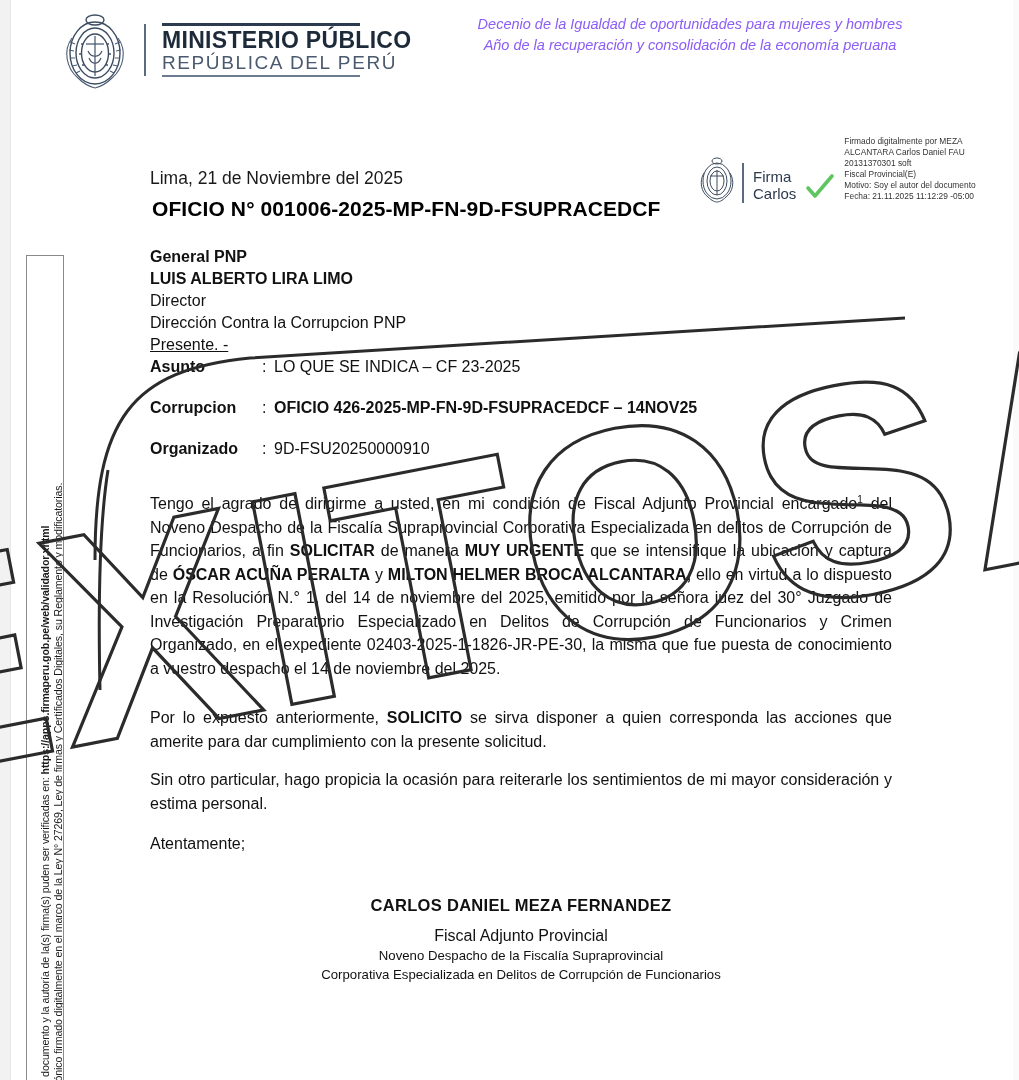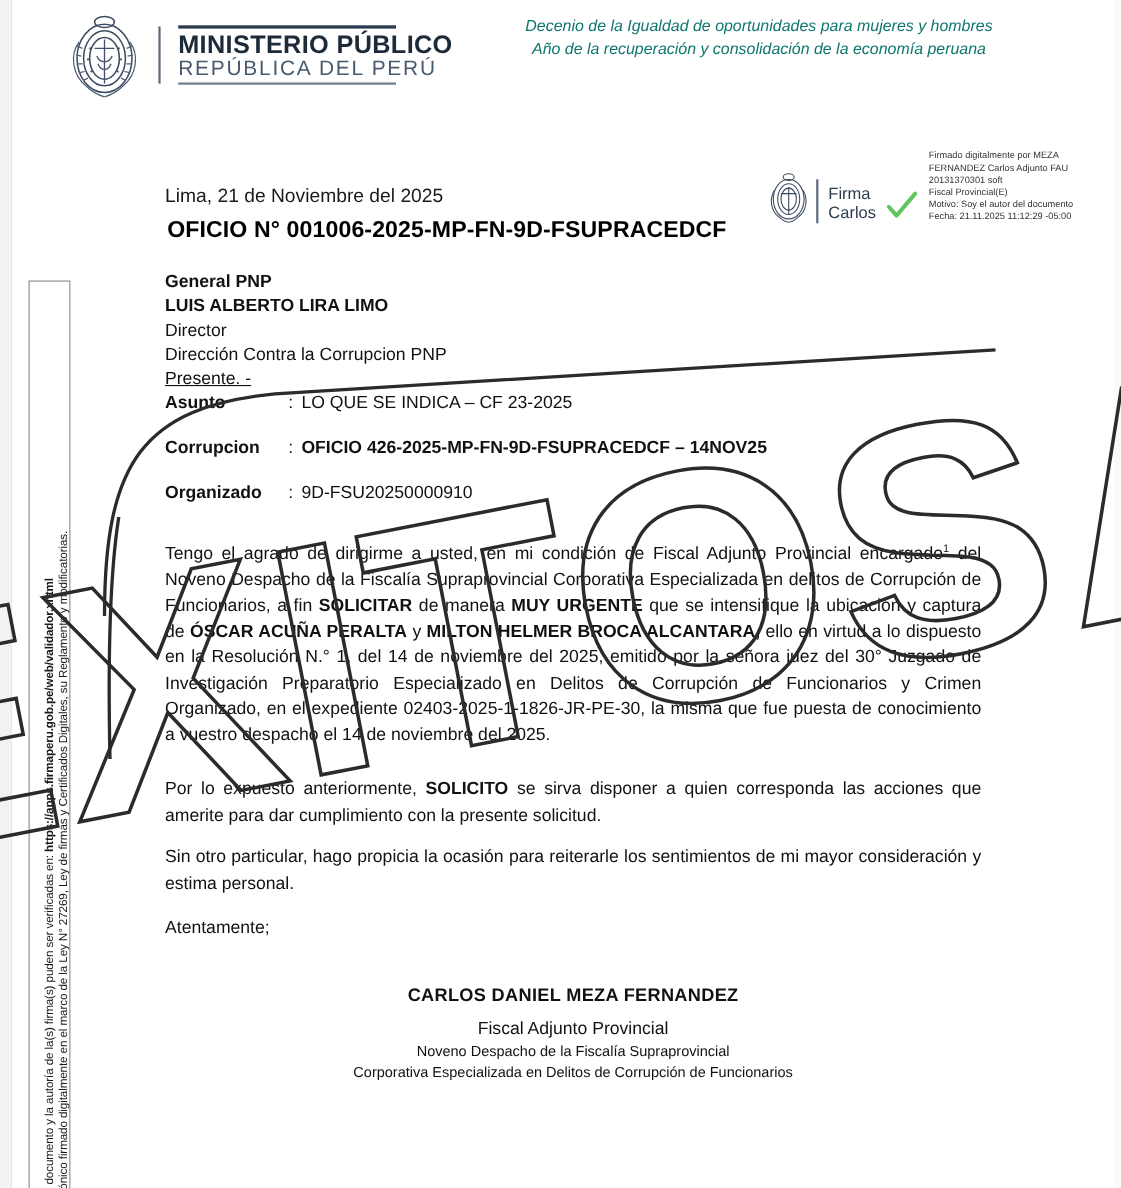--- a/index.html
+++ b/index.html
@@ -78,21 +78,21 @@
   }
 
   .motto {
     position: absolute;
     left: 430px; top: 14px;
     width: 520px;
     text-align: center;
     font-style: italic;
     font-size: 14.5px;
     line-height: 1.45;
-    color: #0f766e;
+    color: #8b5cf6;
   }
 
   
   .sig-badge {
     position: absolute;
     left: 697px; top: 134px;
     display: flex;
     align-items: flex-end;
     gap: 5px;
   }
@@ -312,21 +312,21 @@
       <div>Firma</div>
       <div>Carlos</div>
     </div>
     <div class="sig-check">
       <svg width="30" height="30" viewBox="0 0 30 30" xmlns="http://www.w3.org/2000/svg">
         <path d="M3 15 L10 23 L27 3" stroke="#5fc65f" stroke-width="3.6" fill="none" stroke-linecap="round" stroke-linejoin="round"></path>
       </svg>
     </div>
     <div class="sig-meta">
       <div>Firmado digitalmente por MEZA</div>
-      <div>FERNANDEZ Carlos Adjunto FAU</div>
+      <div>ALCANTARA Carlos Daniel FAU</div>
       <div>20131370301 soft</div>
       <div>Fiscal Provincial(E)</div>
       <div>Motivo: Soy el autor del documento</div>
       <div>Fecha: 21.11.2025 11:12:29 -05:00</div>
     </div>
   </div>
 
   <div class="side-note-box">
     <div class="side-note-inner">
       <span class="side-line l1">Electrónico firmado digitalmente en el marco de la Ley N° 27269, Ley de firmas y Certificados Digitales, su Reglamento y modificatorias.</span>

